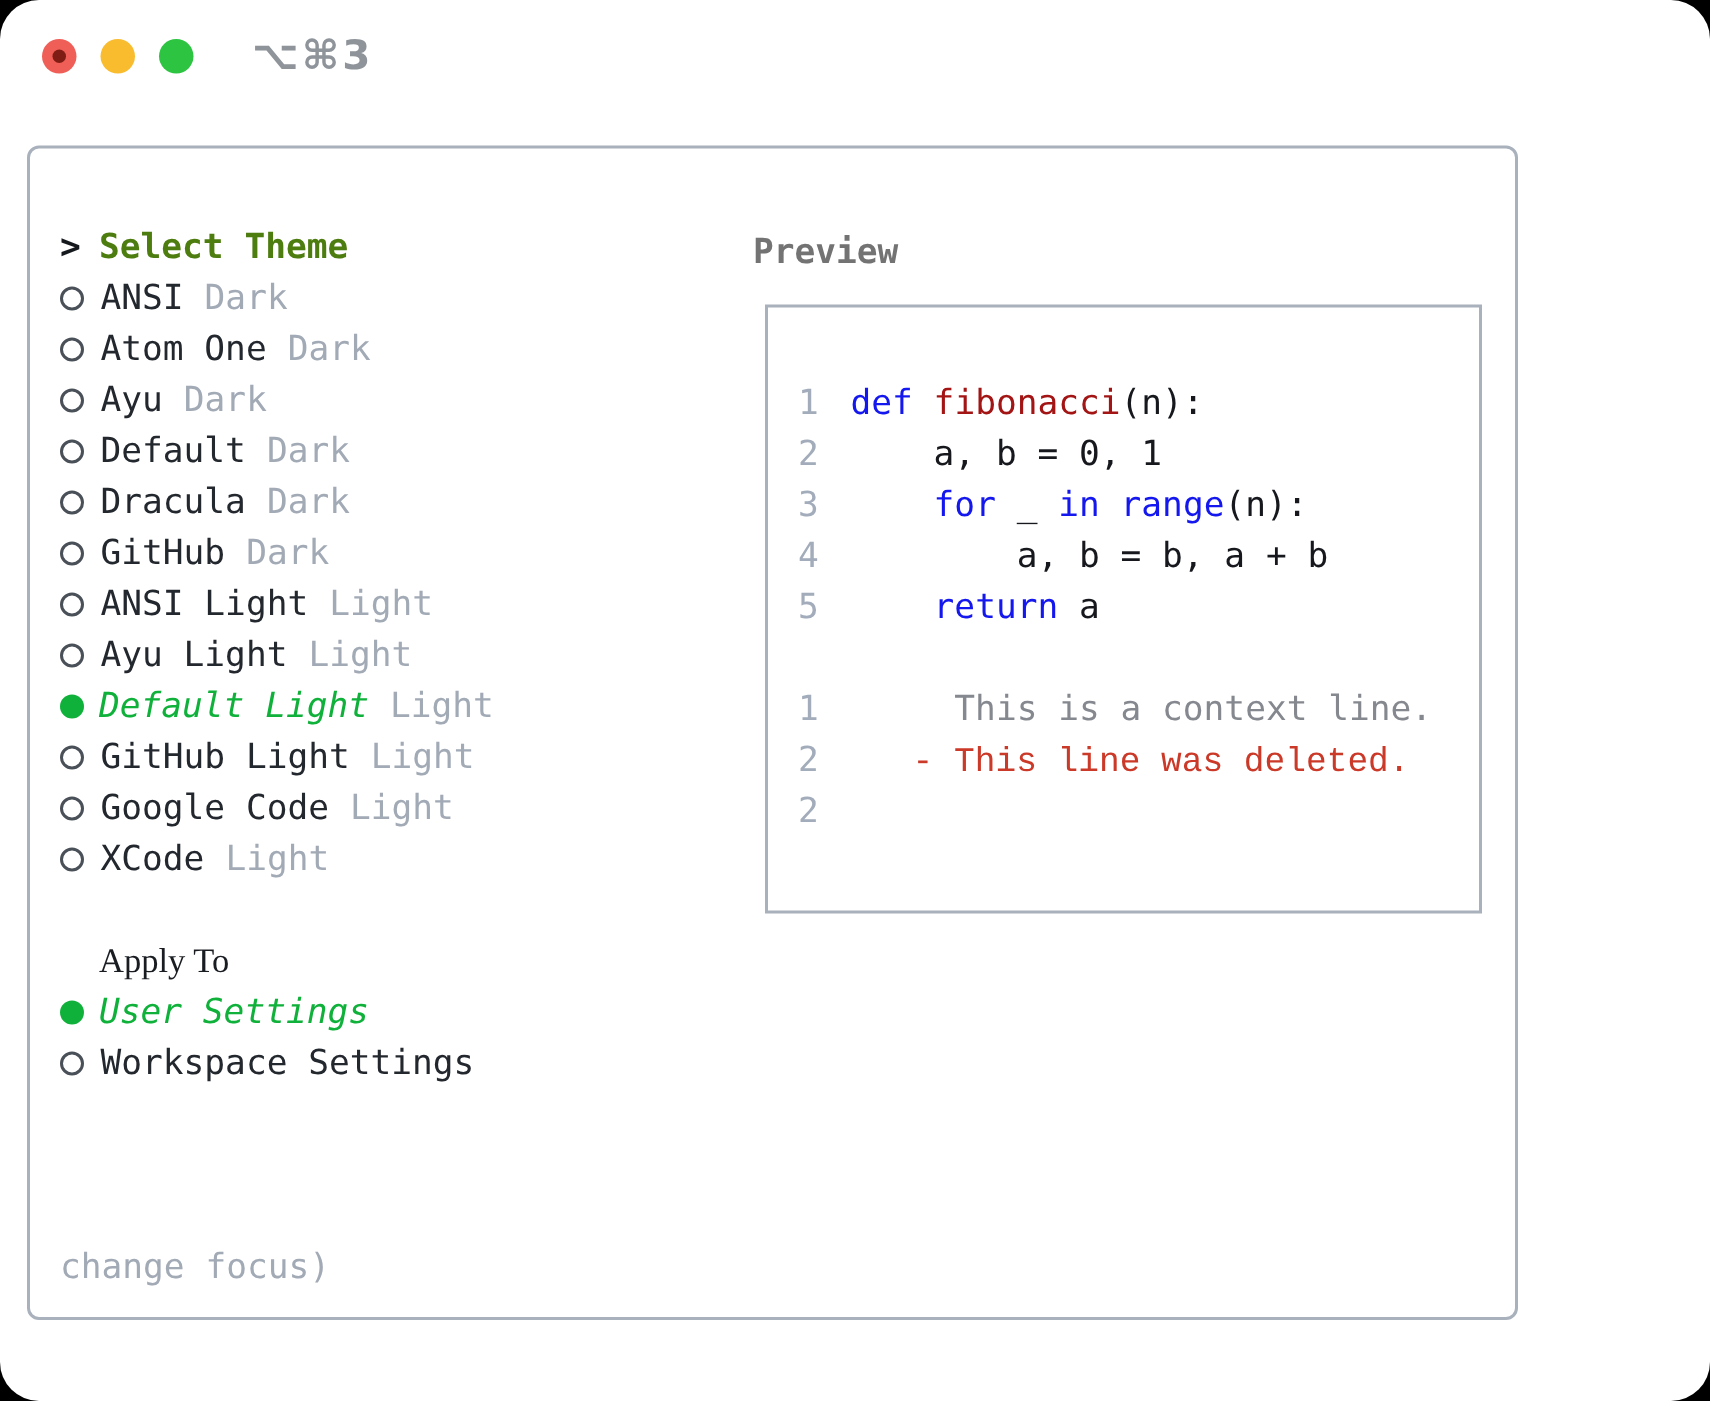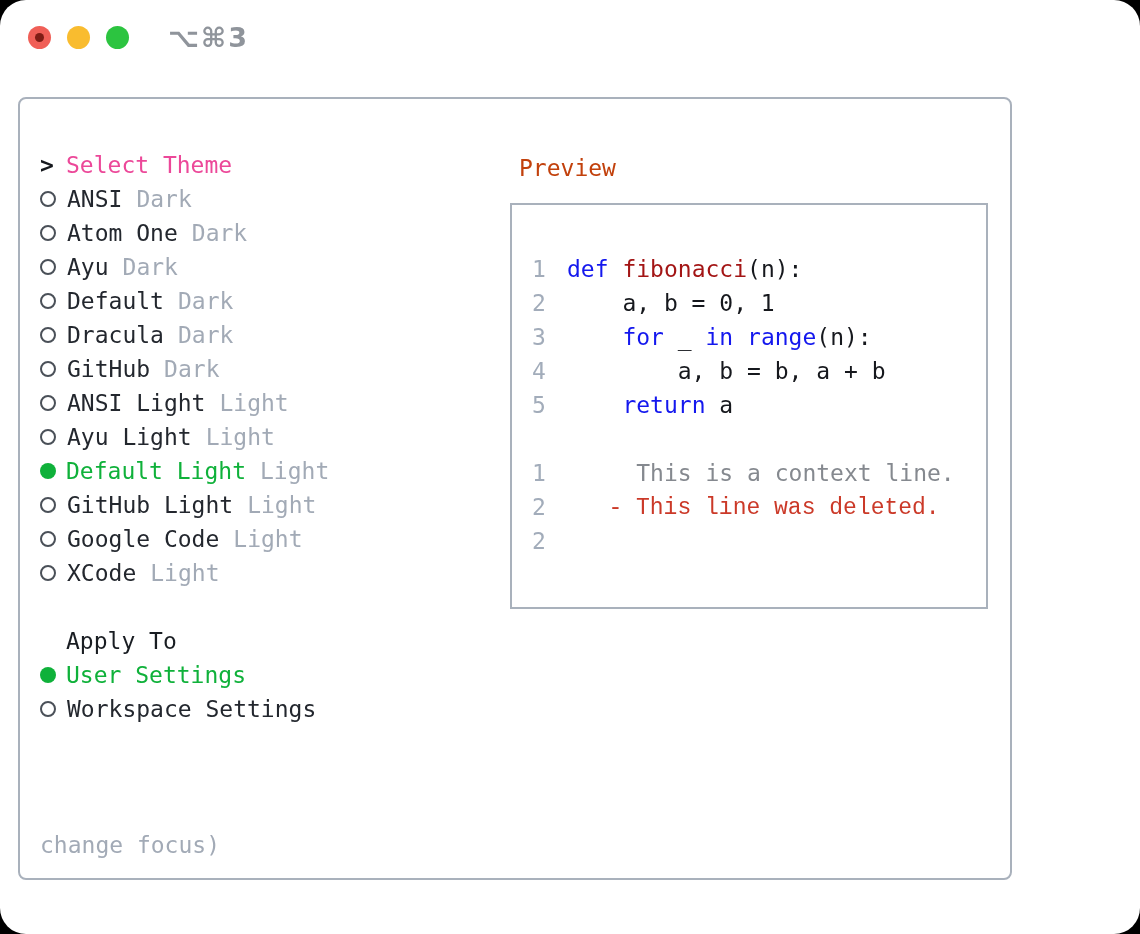--- a/index.html
+++ b/index.html
@@ -16,31 +16,31 @@
   .wtitle{position:absolute;left:168px;top:22px;font-family:"DejaVu Sans",sans-serif;font-size:27px;font-weight:600;color:var(--title-gray);letter-spacing:2px;}
 
   
   .main-box{position:absolute;left:18px;top:97px;width:994px;height:783px;border:2px solid var(--border);border-radius:8px;background:#fff;box-sizing:border-box;}
 
   
   .left-col{position:absolute;left:20px;top:49px;width:440px;font-size:23px;color:var(--ink);}
   .row{height:34px;display:flex;align-items:center;white-space:pre;}
   .row.blank{height:34px;}
   .prompt{font-weight:bold;color:#15181d;width:14px;margin-right:12px;}
-  .h1{font-weight:normal;color:#ec4899;}
-  .subheader .h2{margin-left:26px;color:#191d22;}
+  .h1{font-weight:bold;color:#4d7c0f;}
+  .subheader .h2{margin-left:26px;color:#191d22;font-family:Liberation Serif, serif;}
   .bullet{flex:0 0 auto;width:12px;height:12px;border:2.5px solid var(--bullet-outline);border-radius:50%;margin-right:11px;box-sizing:content-box;}
   .bullet.sel{width:16px;height:16px;border:none;background:var(--accent-green);margin-right:10px;}
   .item .label{color:var(--ink);}
-  .item.sel .label{color:var(--accent-green);}
+  .item.sel .label{color:var(--accent-green);font-style:italic;}
   .variant{color:var(--dim);margin-left:14px;}
   .help{margin-top:0;color:var(--dim);font-size:23px;line-height:34px;white-space:pre;}
 
   
-  .preview-heading{position:absolute;left:499px;top:52px;height:34px;display:flex;align-items:center;font-size:23px;font-weight:normal;color:#c2410c;}
+  .preview-heading{position:absolute;left:482px;top:52px;height:34px;display:flex;align-items:center;font-size:23px;font-weight:bold;color:#737373;}
   .preview-box{position:absolute;left:490px;top:104px;width:478px;height:406px;border:2px solid var(--border);box-sizing:border-box;background:#fff;overflow:hidden;}
   .pline{height:34px;display:flex;align-items:center;white-space:pre;font-size:23px;padding-left:20px;}
   .plines{padding-top:47px;}
   .lnum{flex:0 0 auto;width:14px;margin-right:21px;color:var(--line-number);}
   .c-plain{color:#16181d;}
   .c-keyword{color:var(--keyword-blue);}
   .c-function{color:var(--function-red);}
   .c-context{color:var(--context-gray);}
   .c-deleted{color:var(--diff-removed);font-family:Liberation Mono, monospace;}
   .c-added{color:var(--diff-added);}

